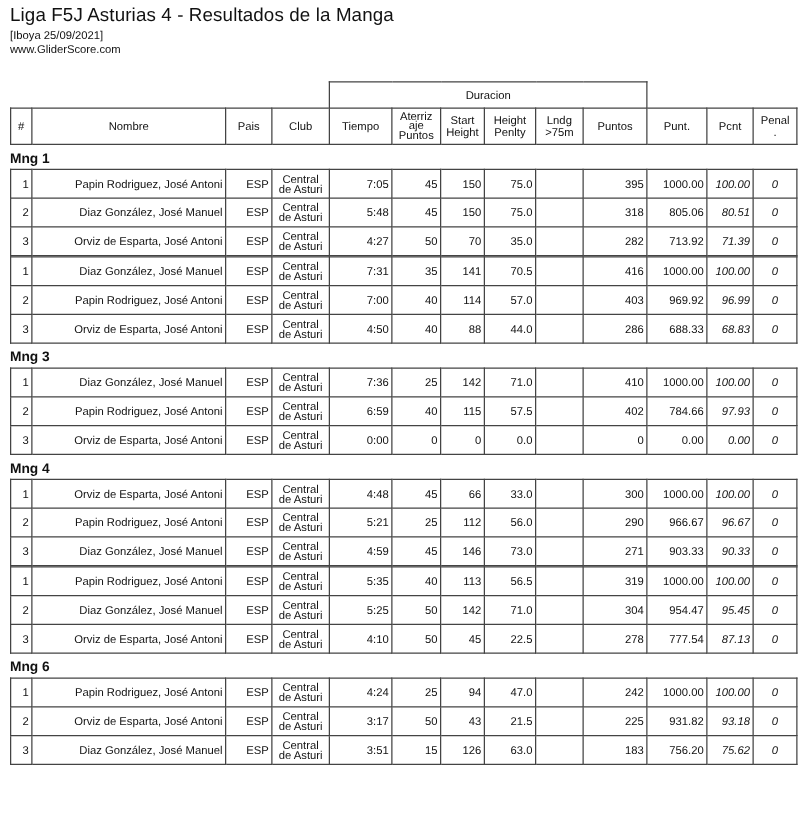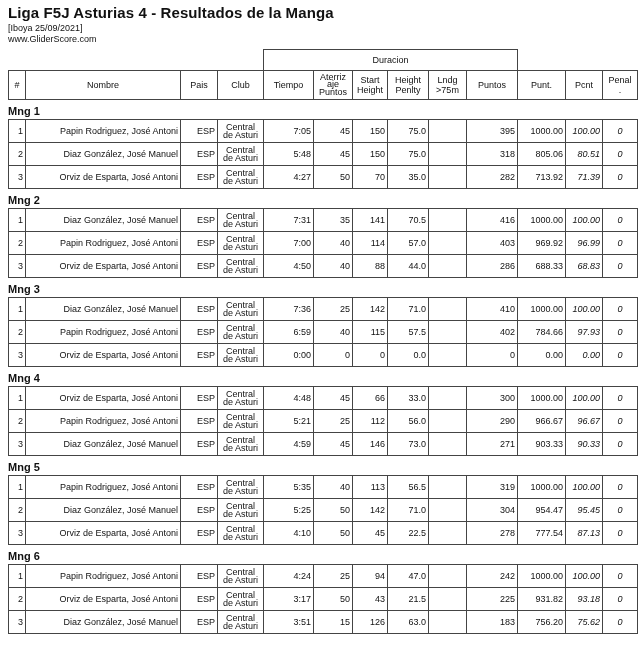--- a/index.html
+++ b/index.html
@@ -3,29 +3,29 @@
 <meta charset="utf-8">
 <style>
   html, body { margin: 0; padding: 0; background: #ffffff; }
   body {
     width: 643px; height: 653px;
     font-family: "Liberation Sans", sans-serif;
     color: #111; overflow: hidden;
   }
   .page { padding: 4px 6px 0 8px; box-sizing: border-box; width: 643px; height: 653px; overflow: hidden; }
 
-  .title { font-size: 15px; font-weight: bold; line-height: 17px; letter-spacing: 0.1px; }
+  .title { font-size: 15px; font-weight: normal; line-height: 17px; letter-spacing: 0.1px; }
   .subtitle { font-size: 9px; line-height: 11px; margin-top: 2px; }
   .website { font-size: 9px; line-height: 11px; }
 
   table.results {
     border-collapse: collapse; table-layout: fixed;
     width: 629px;
   }
-  .header-table { margin-top: 4px; }
+  .header-table { margin-top: 20px; }
   table.results td, table.results th {
     border: 1px solid #444;
     font-size: 9px; font-weight: normal;
     padding: 0 2px; overflow: hidden;
     color: #111; box-sizing: border-box;
     vertical-align: middle;
   }
   tr.duracion-row td { height: 21px; }
   tr.duracion-row td.noborder { border: none; }
   td.duracion-cell { text-align: center; font-size: 9px; }
@@ -167,21 +167,20 @@
     <td class="c-num">282</td>
     <td class="c-num">713.92</td>
     <td class="c-num c-italic">71.39</td>
     <td class="c-penal c-italic">0</td>
   </tr>
 </tbody>
     </table>
   </section>
 
   <section class="group">
-    <div class="group-label">Mng 2</div>
     <table class="results">
       <colgroup>
         <col style="width:17px">
             <col style="width:155px">
             <col style="width:37px">
             <col style="width:46px">
         <col style="width:50px">
             <col style="width:39px">
             <col style="width:35px">
             <col style="width:41px">
@@ -386,21 +385,20 @@
     <td class="c-num">271</td>
     <td class="c-num">903.33</td>
     <td class="c-num c-italic">90.33</td>
     <td class="c-penal c-italic">0</td>
   </tr>
 </tbody>
     </table>
   </section>
 
   <section class="group">
-    <div class="group-label">Mng 5</div>
     <table class="results">
       <colgroup>
         <col style="width:17px">
             <col style="width:155px">
             <col style="width:37px">
             <col style="width:46px">
         <col style="width:50px">
             <col style="width:39px">
             <col style="width:35px">
             <col style="width:41px">

